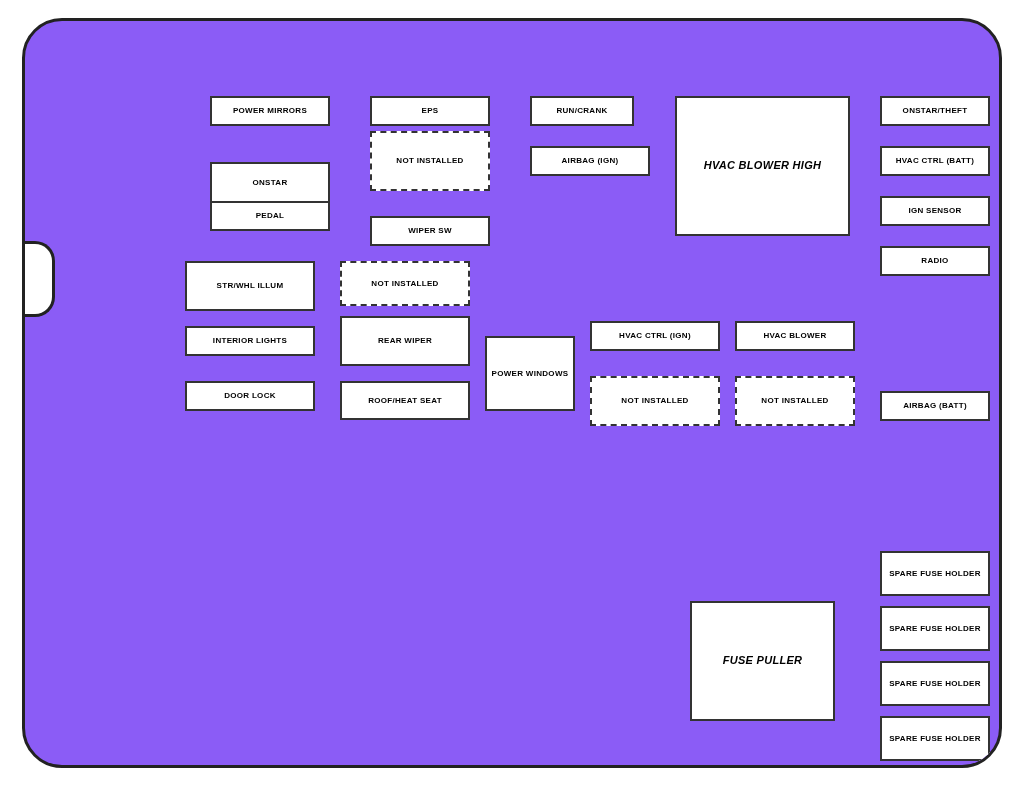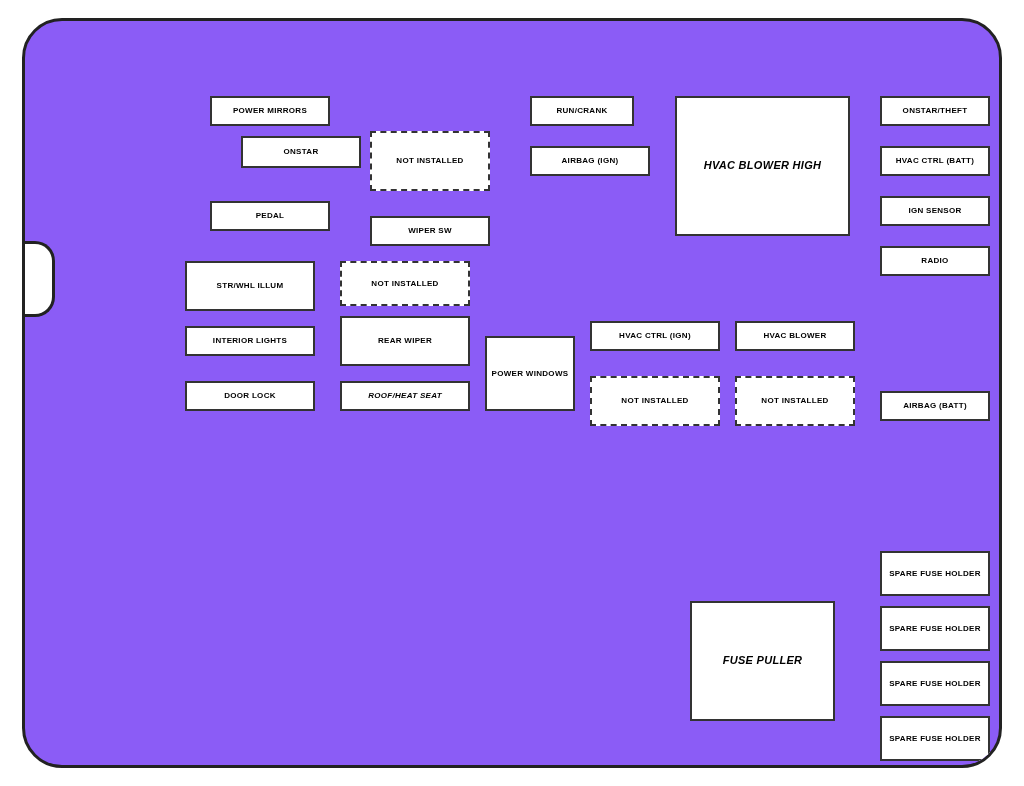--- a/index.html
+++ b/index.html
@@ -62,39 +62,40 @@
       font-size: 11px;
       font-style: italic;
     }
   </style>
 </head>
 <body>
 
 <div class="diagram-outer">
   <div class="diagram-inner">
   <div class="fuse-box" style="left: 185px; top: 75px; width: 120px; height: 30px;">POWER MIRRORS</div>
+      <div class="fuse-box" style="left: 345px; top: 75px; width: 120px; height: 30px;">EPS</div>
       <div class="fuse-box" style="left: 505px; top: 75px; width: 104px; height: 30px;">RUN/CRANK</div>
       <div class="fuse-box" style="left: 855px; top: 75px; width: 110px; height: 30px;">ONSTAR/THEFT</div>
-      <div class="fuse-box" style="left: 185px; top: 115px; width: 120px; height: 32px; margin-left: 31px;">ONSTAR</div>
+      <div class="fuse-box" style="left: 185px; top: 141px; width: 120px; height: 42px;">ONSTAR</div>
       <div class="fuse-box fuse-dashed" style="left: 345px; top: 110px; width: 120px; height: 60px;">NOT INSTALLED</div>
       <div class="fuse-box" style="left: 505px; top: 125px; width: 120px; height: 30px;">AIRBAG (IGN)</div>
       <div class="fuse-box fuse-large" style="left: 650px; top: 75px; width: 175px; height: 140px;">HVAC BLOWER HIGH</div>
       <div class="fuse-box" style="left: 855px; top: 125px; width: 110px; height: 30px;">HVAC CTRL (BATT)</div>
       <div class="fuse-box" style="left: 185px; top: 180px; width: 120px; height: 30px;">PEDAL</div>
       <div class="fuse-box" style="left: 345px; top: 195px; width: 120px; height: 30px;">WIPER SW</div>
       <div class="fuse-box" style="left: 855px; top: 175px; width: 110px; height: 30px;">IGN SENSOR</div>
       <div class="fuse-box" style="left: 160px; top: 240px; width: 130px; height: 50px;">STR/WHL ILLUM</div>
       <div class="fuse-box fuse-dashed" style="left: 315px; top: 240px; width: 130px; height: 45px;">NOT INSTALLED</div>
       <div class="fuse-box" style="left: 855px; top: 225px; width: 110px; height: 30px;">RADIO</div>
       <div class="fuse-box" style="left: 160px; top: 305px; width: 130px; height: 30px; text-align: center;">INTERIOR LIGHTS</div>
       <div class="fuse-box" style="left: 315px; top: 295px; width: 130px; height: 50px;">REAR WIPER</div>
       <div class="fuse-box" style="left: 565px; top: 300px; width: 130px; height: 30px;">HVAC CTRL (IGN)</div>
       <div class="fuse-box" style="left: 710px; top: 300px; width: 120px; height: 30px;">HVAC BLOWER</div>
       <div class="fuse-box" style="left: 160px; top: 360px; width: 130px; height: 30px;">DOOR LOCK</div>
-      <div class="fuse-box" style="left: 315px; top: 360px; width: 130px; height: 30px; font-style: italic;">ROOF/HEAT SEAT</div>
+      <div class="fuse-box" style="left: 315px; top: 360px; width: 130px; height: 39px;">ROOF/HEAT SEAT</div>
       <div class="fuse-box" style="left: 460px; top: 315px; width: 90px; height: 75px;">POWER WINDOWS</div>
       <div class="fuse-box fuse-dashed" style="left: 565px; top: 355px; width: 130px; height: 50px;">NOT INSTALLED</div>
       <div class="fuse-box fuse-dashed" style="left: 710px; top: 355px; width: 120px; height: 50px;">NOT INSTALLED</div>
       <div class="fuse-box" style="left: 855px; top: 370px; width: 110px; height: 30px;">AIRBAG (BATT)</div>
       <div class="fuse-box fuse-large" style="left: 665px; top: 580px; width: 145px; height: 120px;">FUSE PULLER</div>
       <div class="fuse-box" style="left: 855px; top: 530px; width: 110px; height: 45px;">SPARE FUSE HOLDER</div>
       <div class="fuse-box" style="left: 855px; top: 585px; width: 110px; height: 45px;">SPARE FUSE HOLDER</div>
       <div class="fuse-box" style="left: 855px; top: 640px; width: 110px; height: 45px;">SPARE FUSE HOLDER</div>
       <div class="fuse-box" style="left: 855px; top: 695px; width: 110px; height: 45px;">SPARE FUSE HOLDER</div>
     </div>

